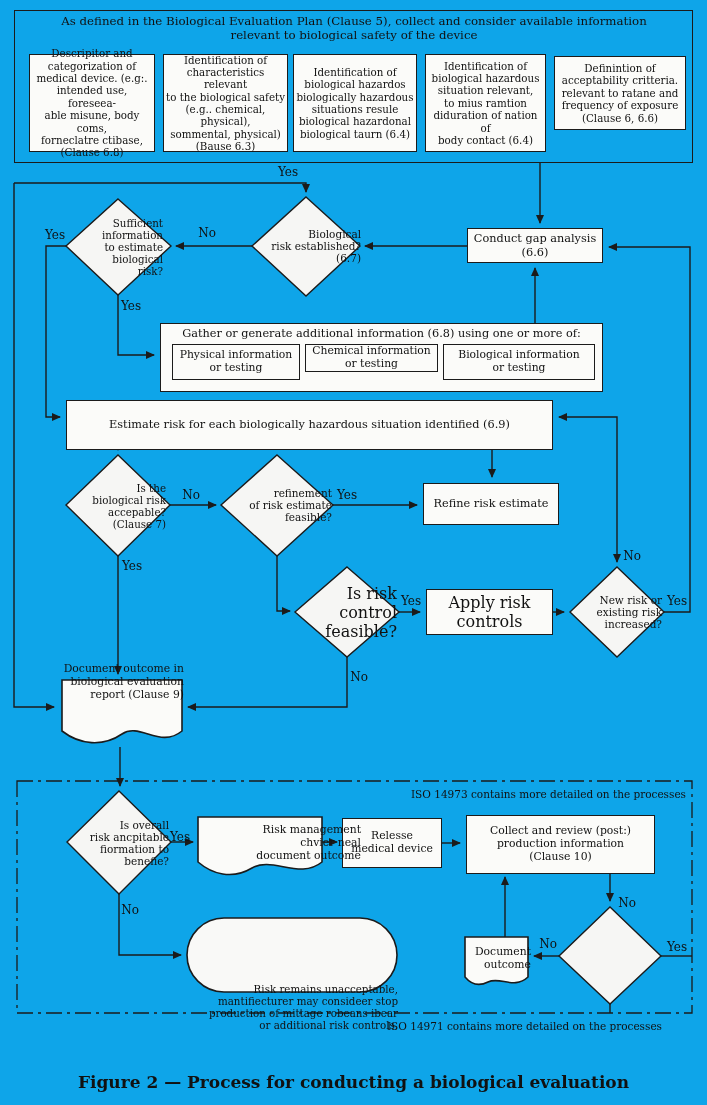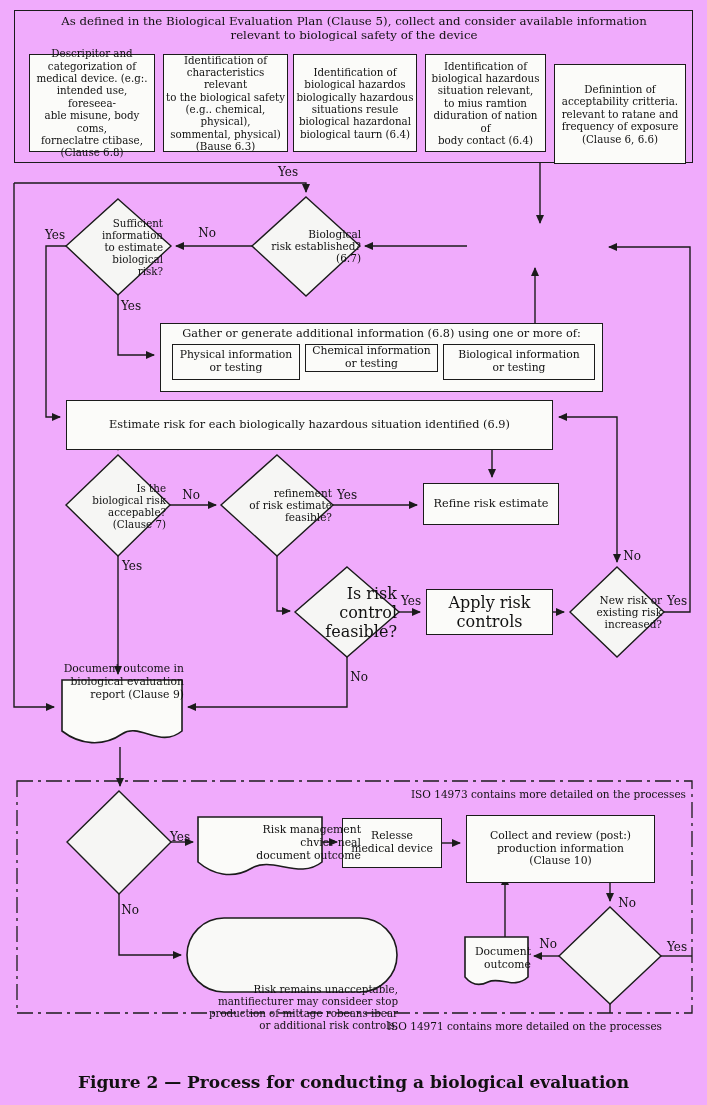--- a/index.html
+++ b/index.html
@@ -1,17 +1,17 @@
 <!DOCTYPE html>
 <html><head>
 <meta charset="utf-8">
 <style>
   html,body{margin:0;padding:0;background:#fdfdfb;}
   #canvas{
-    position:relative;width:707px;height:1105px;background:#f0abfc;
+    position:relative;width:707px;height:1105px;background:#0ea5e9;
     font-family:"DejaVu Serif","Liberation Serif",serif;color:#111;
     overflow:hidden;
   }
   #wires{position:absolute;left:0;top:0;width:707px;height:1105px;}
   .txt{position:absolute;white-space:pre-line;text-align:center;line-height:1.18;}
   .box{
     position:absolute;border:1.4px solid #1b1b1b;background:#fbfbf9;
     display:flex;align-items:center;justify-content:center;text-align:center;
     white-space:pre-line;line-height:1.2;box-sizing:border-box;
   }
@@ -138,44 +138,45 @@
 biologically hazardous
 situations resule
 biological hazardonal
 biological taurn (6.4)</div>
   <div class="box info" style="left:425px;top:54px;width:121px;height:98px;">Identification of
 biological hazardous
 situation relevant,
 to mius ramtion
 diduration of nation of
 body contact (6.4)</div>
-  <div class="box info" style="left:554px;top:64px;width:132px;height:100px;">Definintion of
+  <div class="box info" style="left:554px;top:56px;width:132px;height:74px;">Definintion of
 acceptability critteria.
 relevant to ratane and
 frequency of exposure
 (Clause 6, 6.6)</div>
 
+  <div class="box" style="left:467px;top:228px;width:136px;height:35px;font-size:11.3px;">Conduct gap analysis (6.6)</div>
 
   <div class="box" style="left:160px;top:323px;width:443px;height:69px;align-items:flex-start;justify-content:center;"></div>
   <div class="txt" style="left:170px;top:327px;width:423px;font-size:11.3px;">Gather or generate additional information (6.8) using one or more of:</div>
   <div class="box" style="left:172px;top:344px;width:128px;height:36px;font-size:10.8px;">Physical information
 or testing</div>
   <div class="box" style="left:305px;top:344px;width:133px;height:28px;font-size:10.8px;">Chemical information
 or testing</div>
   <div class="box" style="left:443px;top:344px;width:152px;height:36px;font-size:10.8px;">Biological information
 or testing</div>
 
   <div class="box" style="left:66px;top:400px;width:487px;height:50px;font-size:11.3px;border-width:1.7px;">Estimate risk for each biologically hazardous situation identified (6.9)</div>
 
   <div class="box" style="left:423px;top:483px;width:136px;height:42px;font-size:11.3px;">Refine risk estimate</div>
   <div class="box" style="left:426px;top:589px;width:127px;height:46px;font-size:16px;">Apply risk controls</div>
 
   <div class="box" style="left:342px;top:818px;width:100px;height:50px;font-size:10.8px;">Relesse
 medical device</div>
-  <div class="box" style="left:466px;top:815px;width:189px;height:68px;font-size:10.8px;">Collect and review (post:)
+  <div class="box" style="left:466px;top:815px;width:189px;height:59px;font-size:10.8px;">Collect and review (post:)
 production information
 (Clause 10)</div>
 
   <div class="shape-text" style="left:118px;top:247px;width:90px;font-size:10.3px;">Sufficient
 information
 to estimate
 biological
 risk?</div>
   <div class="shape-text" style="left:306px;top:246px;width:110px;font-size:10.5px;">Biological
 risk established?
@@ -188,20 +189,24 @@
 of risk estimate
 feasible?</div>
   <div class="shape-text" style="left:347px;top:612px;width:100px;font-size:16px;">Is risk control
 feasible?</div>
   <div class="shape-text" style="left:617px;top:612px;width:90px;font-size:10.5px;">New risk or
 existing risk
 increased?</div>
   <div class="shape-text" style="left:122px;top:681px;width:124px;font-size:10.8px;">Document outcome in
 biological evaluation
 report (Clause 9)</div>
+  <div class="shape-text" style="left:119px;top:843px;width:100px;font-size:10.5px;">Is overall
+risk ancpitable
+fiormation to
+benefie?</div>
   <div class="shape-text" style="left:260px;top:842px;width:146px;font-size:10.8px;margin-left:28px;">Risk management
 chvier neal
 document outcome</div>
   <div class="shape-text" style="left:292px;top:1007px;width:212px;font-size:10.3px;">Risk remains unacceptable,
 mantifiecturer may consideer stop
 production of mittage robeans ibear
 or additional risk controls.</div>
   <div class="shape-text" style="left:496px;top:958px;width:70px;font-size:10.8px;">Document
 outcome</div>
 

